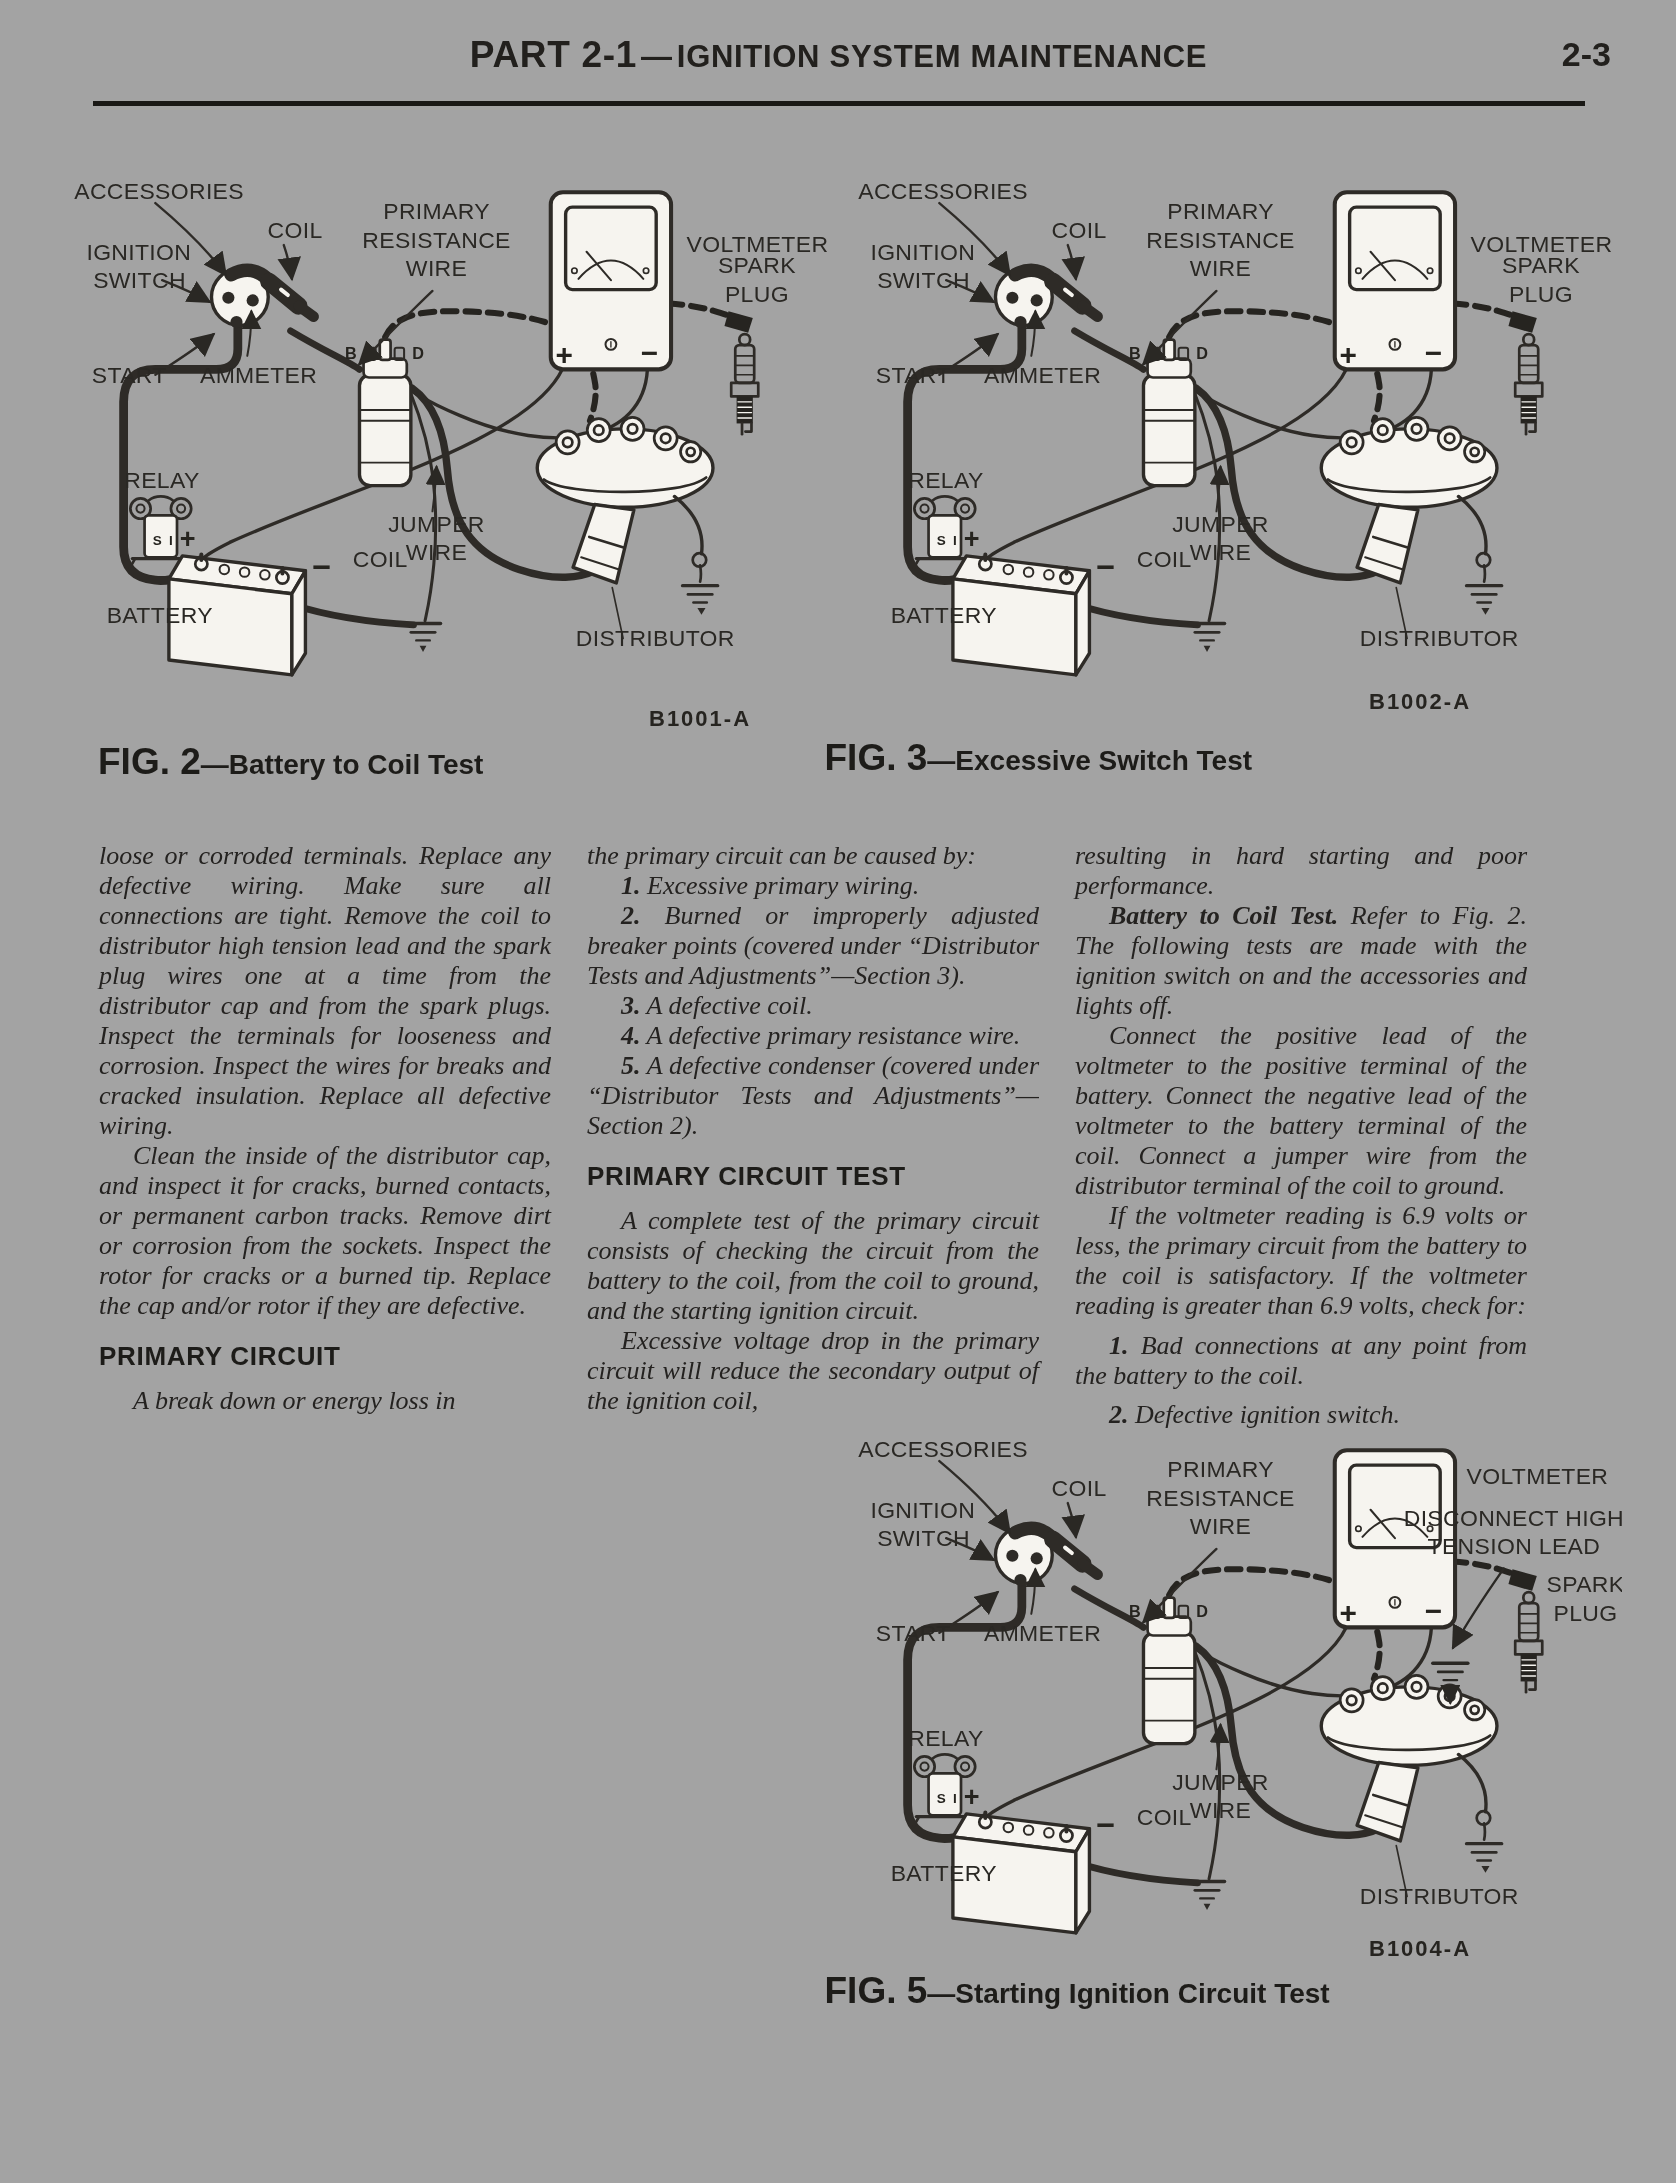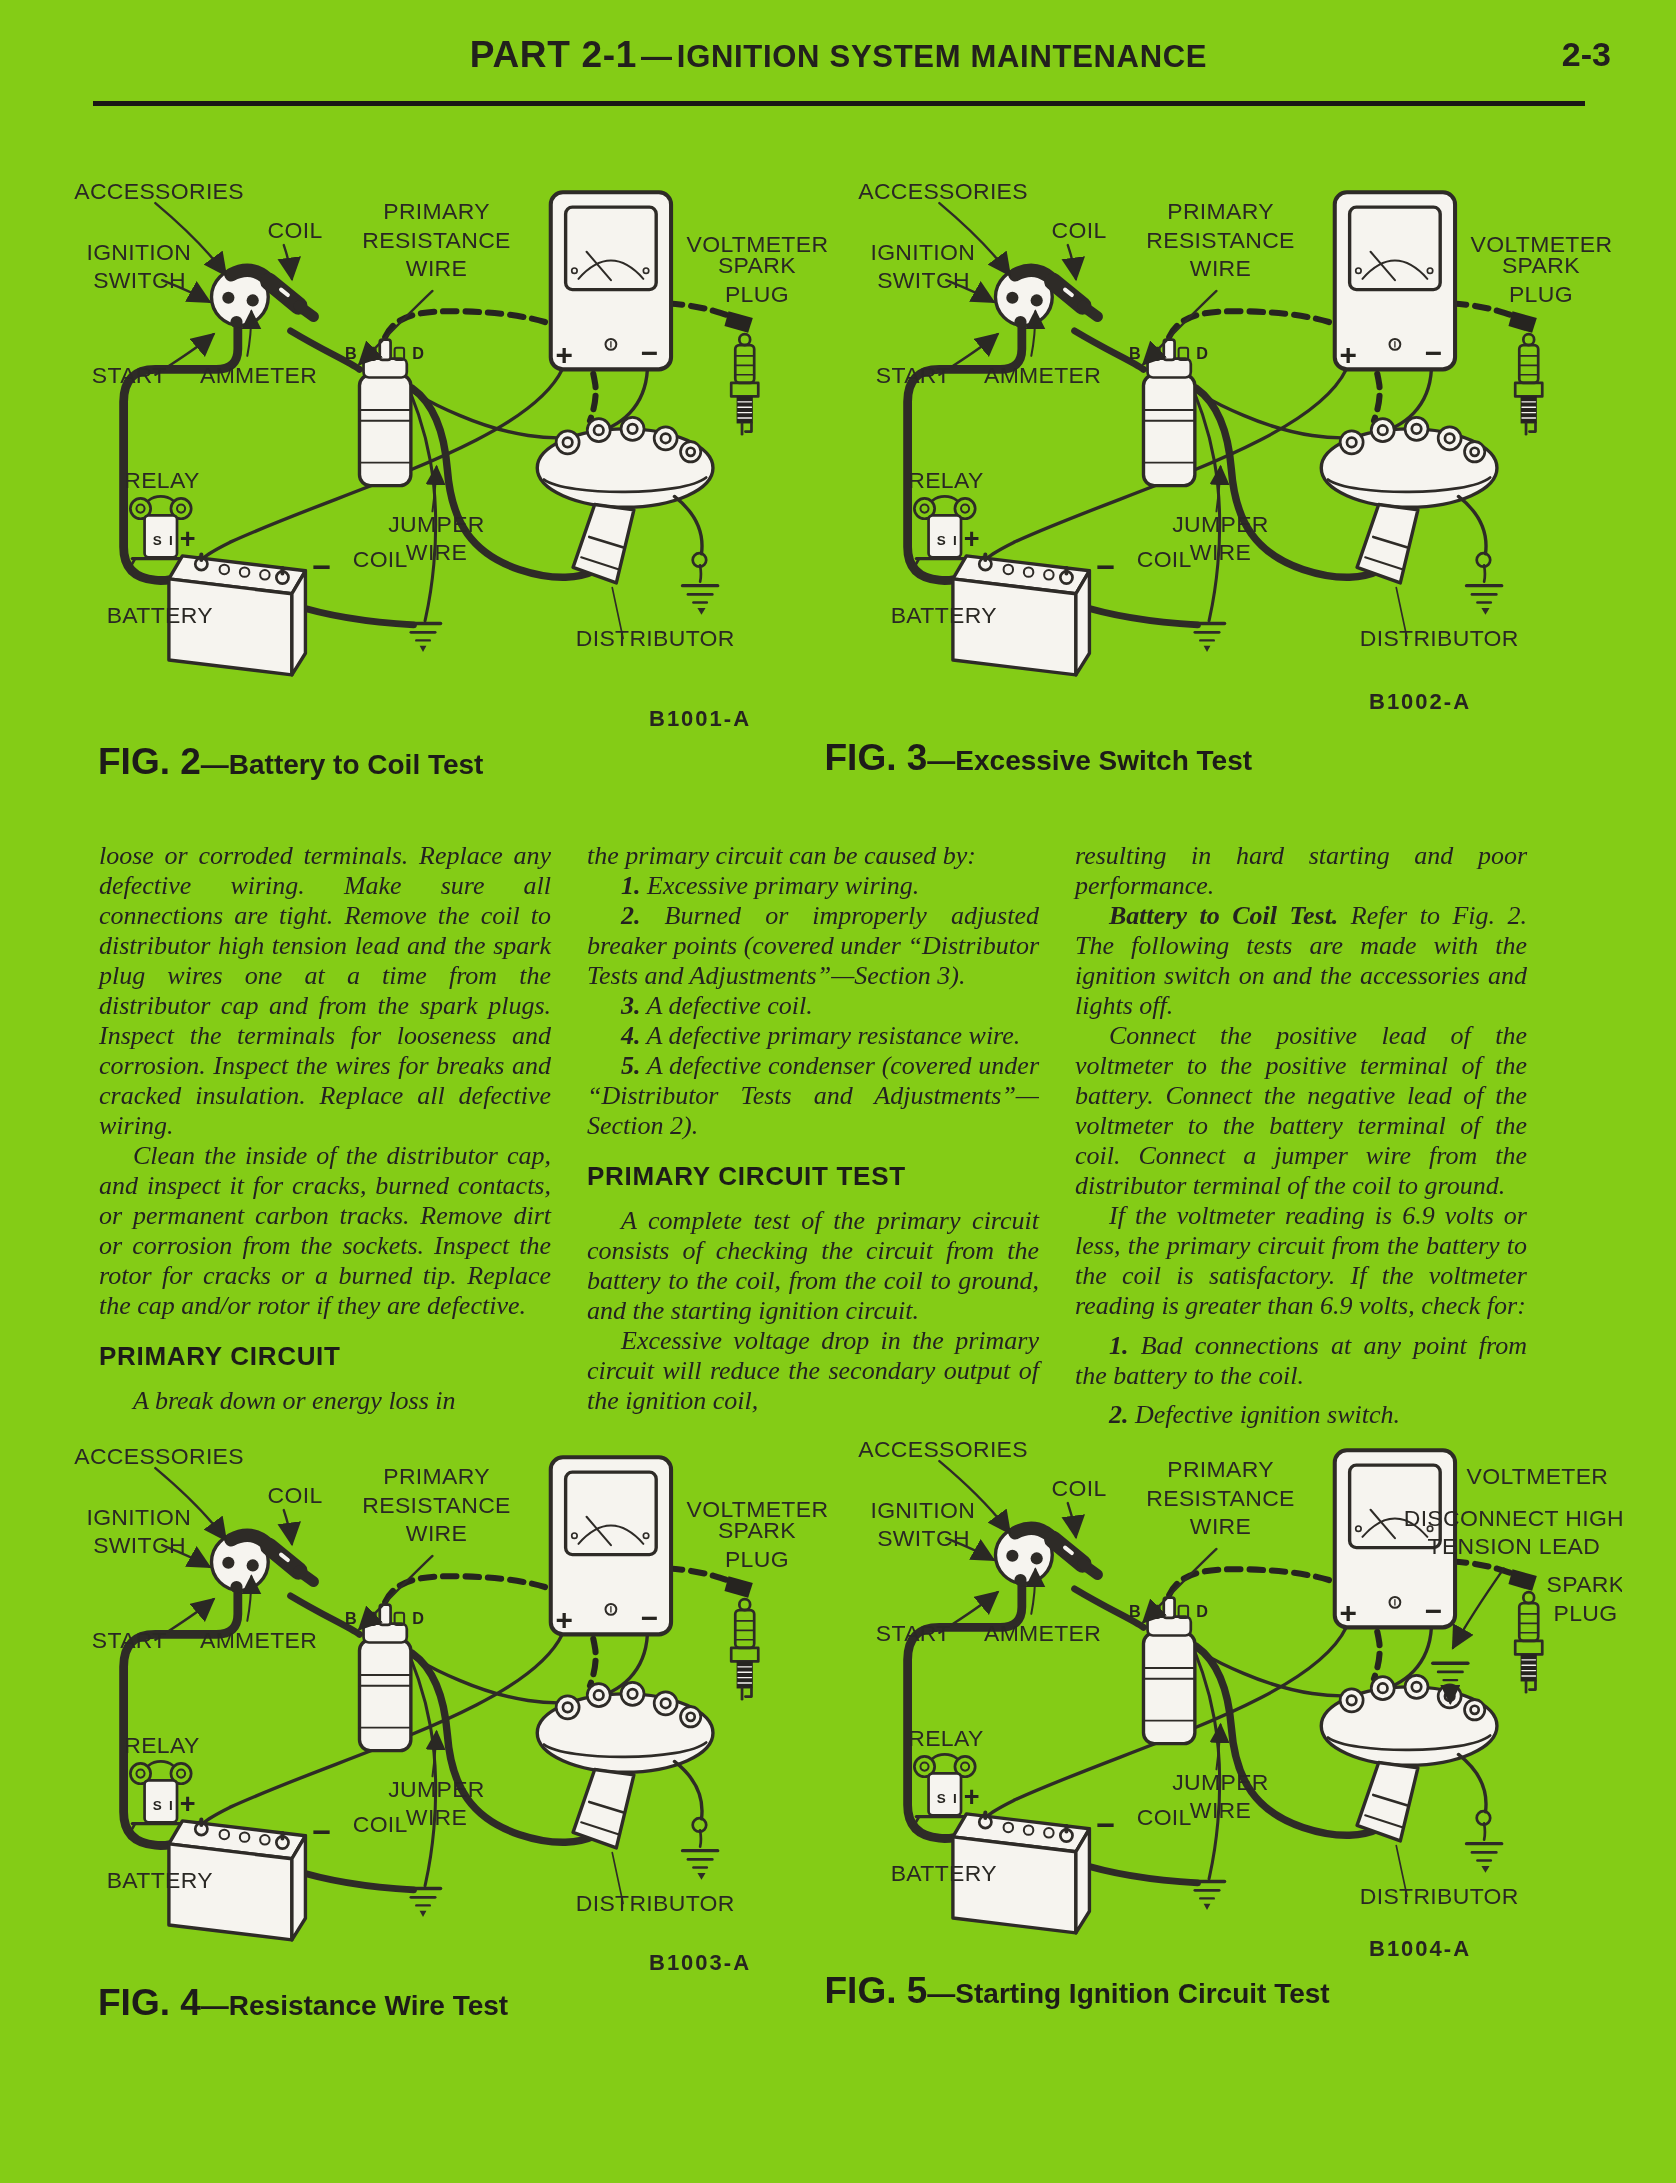--- a/index.html
+++ b/index.html
@@ -1,16 +1,16 @@
 <!DOCTYPE html>
 <html style="font-size:10.8px"><head>
 <meta charset="utf-8">
 <style>
   html,body{margin:0;padding:0;background:#f5f3ee;}
-  .page{position:relative;width:1677px;height:2183px;background:#84cc16;
+  .page{position:relative;width:1677px;height:2183px;background:#a3a3a3;
         font-family:"Liberation Serif",serif;color:#201e1b;overflow:hidden;}
 
   
   .hdr-title{position:absolute;top:34px;left:0;right:0;text-align:center;
              font-family:"Liberation Sans",sans-serif;font-weight:bold;color:#22201d;
              letter-spacing:0.7px;white-space:nowrap;}
   .hdr-title .part{font-size:37px;}
   .hdr-title .dash{font-size:31px;margin:0 4px;}
   .hdr-title .rest{font-size:31px;}
   .hdr-page{position:absolute;top:35px;right:66px;font-family:"Liberation Sans",sans-serif;
@@ -262,30 +262,20 @@
     <svg class="diagram" width="784" height="561" viewBox="0 0 1160 830" xmlns="http://www.w3.org/2000/svg">
       <use href="#wiring-art"></use>
         <use href="#labels-standard"></use>
     </svg>
     <div class="figid">B1002-A</div>
     <figcaption class="caption">
       <span class="fnum">FIG. 3</span><span class="fdash">—</span><span class="ftitle">Excessive Switch Test</span>
     </figcaption>
   </figure>
 
-  <figure class="fig" id="fig4" style="margin:0">
-    <svg class="diagram" width="784" height="561" viewBox="0 0 1160 830" xmlns="http://www.w3.org/2000/svg">
-      <use href="#wiring-art"></use>
-        <use href="#labels-standard"></use>
-    </svg>
-    <div class="figid">B1003-A</div>
-    <figcaption class="caption">
-      <span class="fnum">FIG. 4</span><span class="fdash">—</span><span class="ftitle">Resistance Wire Test</span>
-    </figcaption>
-  </figure>
 
   <figure class="fig" id="fig5" style="margin:0">
     <svg class="diagram" width="784" height="561" viewBox="0 0 1160 830" xmlns="http://www.w3.org/2000/svg">
       <use href="#wiring-art"></use>
       <text class="lbl" x="930" y="80">VOLTMETER</text>
       <text class="lbl" x="1000" y="142" text-anchor="middle">DISCONNECT  HIGH</text>
       <text class="lbl" x="1000" y="184" text-anchor="middle">TENSION  LEAD</text>
       <text class="lbl" x="1106" y="240" text-anchor="middle">SPARK</text>
       <text class="lbl" x="1106" y="282" text-anchor="middle">PLUG</text>
       <g stroke="#2a2824" fill="none" stroke-linecap="round">

